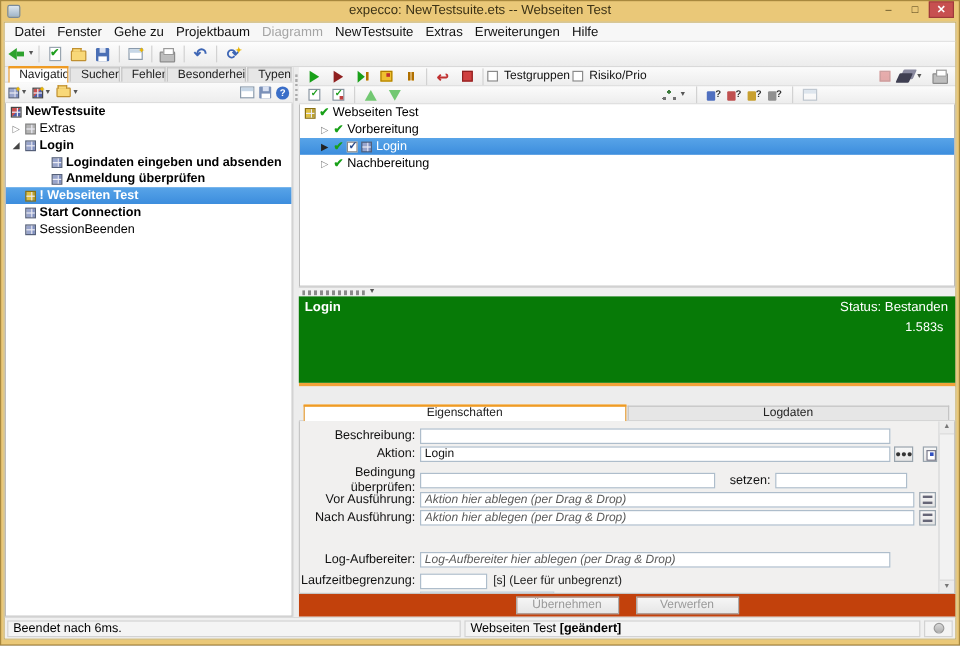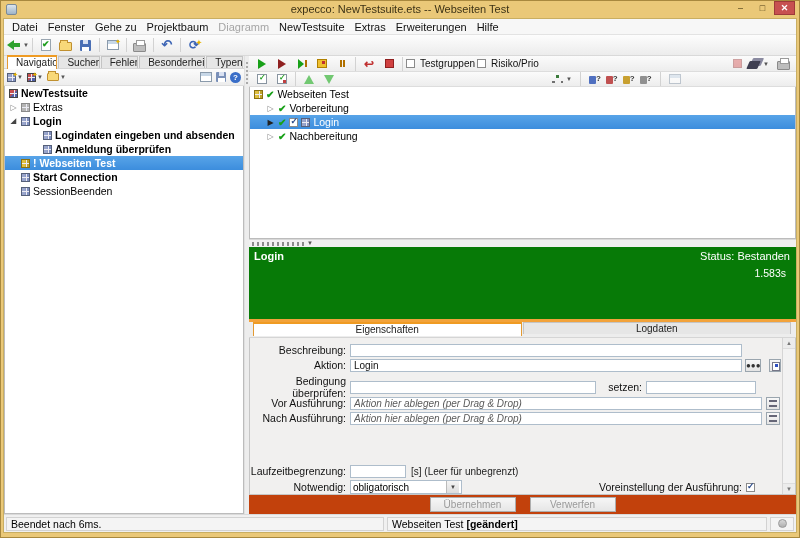--- a/index.html
+++ b/index.html
@@ -114,21 +114,21 @@
   .mini-header { height:8px; background:#F0F0F0; border-top:1px solid #D8D8D8; position:relative; }
   .mini-header .scrub { position:absolute; left:3px; top:2px; width:52px; height:4px; background:repeating-linear-gradient(90deg,#8A8A8A 0 2px, transparent 2px 5px); }
   .mini-header .scrub-arrow { position:absolute; left:58px; top:0px; font-size:6px; color:#555; }
 
   .result-panel { height:72px; background:#077A07; color:#fff; position:relative; flex:none; }
   .result-name { position:absolute; left:5px; top:3px; font-size:11px; font-weight:bold; }
   .result-status { position:absolute; right:6px; top:3px; font-size:11px; }
   .result-time { position:absolute; right:10px; top:20px; font-size:10.5px;text-align:center; }
   .orange-line { height:3px; background:#F2A23A; flex:none; }
 
-  .props-tabs { display:flex; align-items:flex-start; height:16px; background:#EDEDED; padding:0 4px; border-bottom:1px solid #D5D5D5; flex:none; }
+  .props-tabs { display:flex; align-items:flex-end; height:29px; background:#EDEDED; padding:0 4px; border-bottom:1px solid #D5D5D5; flex:none; }
   .props-tabs .tab { flex:1; }
 
   .props-form { flex:1; position:relative; background:#F1F0EF; border:1px solid #C6C6C6; border-top:none; overflow:hidden; font-size:10.5px; min-height:0; }
   .frow { position:absolute; left:0; display:flex; align-items:center; height:14px; }
   .flabel { width:100px; text-align:right; padding-right:4px; color:#111; flex:none; }
   .fin { height:13px; border:1px solid #AEBDCB; background:#fff; font-size:10px; padding:0 3px; font-family:"Liberation Sans",sans-serif; color:#111; }
   .fin::placeholder { font-style:italic; color:#5A5A5A; opacity:1; }
   .dots-btn { width:16px; height:13px; margin-left:3px; background:linear-gradient(#F8F8F8,#E4E4E4); border:1px solid #9AA5AE; font-size:8px; line-height:11px; text-align:center; color:#333; }
   .small-btn { width:12px; height:13px; margin-left:8px; background:linear-gradient(#F8F8F8,#E4E4E4); border:1px solid #9AA5AE; position:relative; }
   .small-btn::after { content:''; position:absolute; left:2px; top:2px; width:6px; height:7px; background:#fff; border:1px solid #778; }
@@ -445,20 +445,24 @@
           <div class="frow" style="top:58px">
             <span class="flabel">Vor Ausführung:</span>
             <input class="fin" style="width: 412px;" placeholder="Aktion hier ablegen (per Drag &amp; Drop)">
             <span class="drop-btn"></span>
           </div>
           <div class="frow" style="top:73px">
             <span class="flabel">Nach Ausführung:</span>
             <input class="fin" style="width: 412px;" placeholder="Aktion hier ablegen (per Drag &amp; Drop)">
             <span class="drop-btn"></span>
           </div>
+          <div class="frow" style="top:108px">
+            <span class="flabel">Log-Aufbereiter:</span>
+            <input class="fin" style="width: 392px;" placeholder="Log-Aufbereiter hier ablegen (per Drag &amp; Drop)">
+          </div>
           <div class="frow" style="top:126px">
             <span class="flabel">Laufzeitbegrenzung:</span>
             <input class="fin" style="width: 56px;">
             <span class="hint">[s]  (Leer für unbegrenzt)</span>
           </div>
           <div class="frow" style="top:142px">
             <span class="flabel">Notwendig:</span>
             <span class="selbox">
               <span class="sval">obligatorisch</span>
               <span class="sarrow">▼</span>

